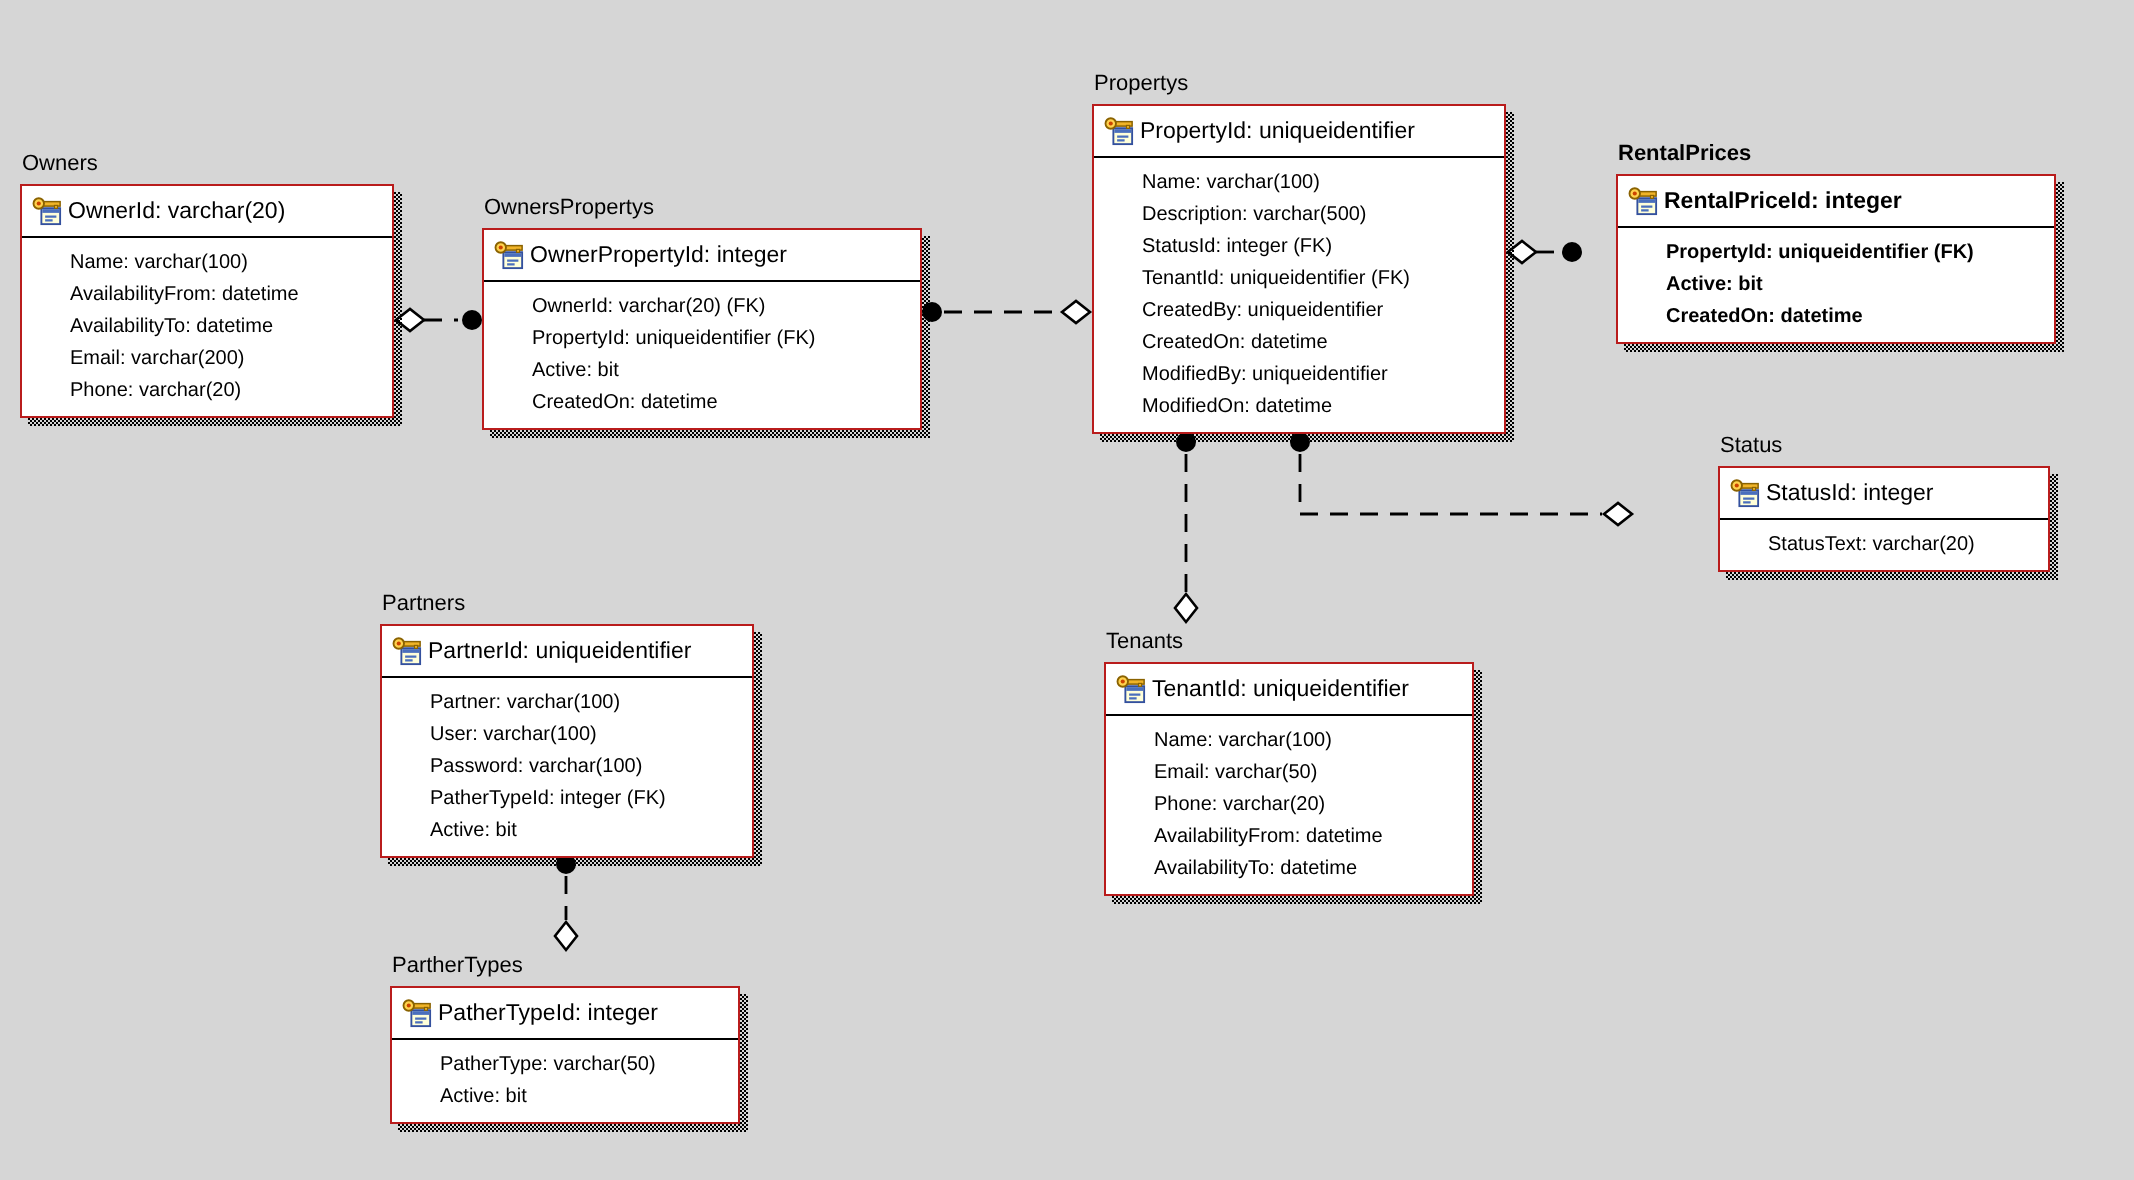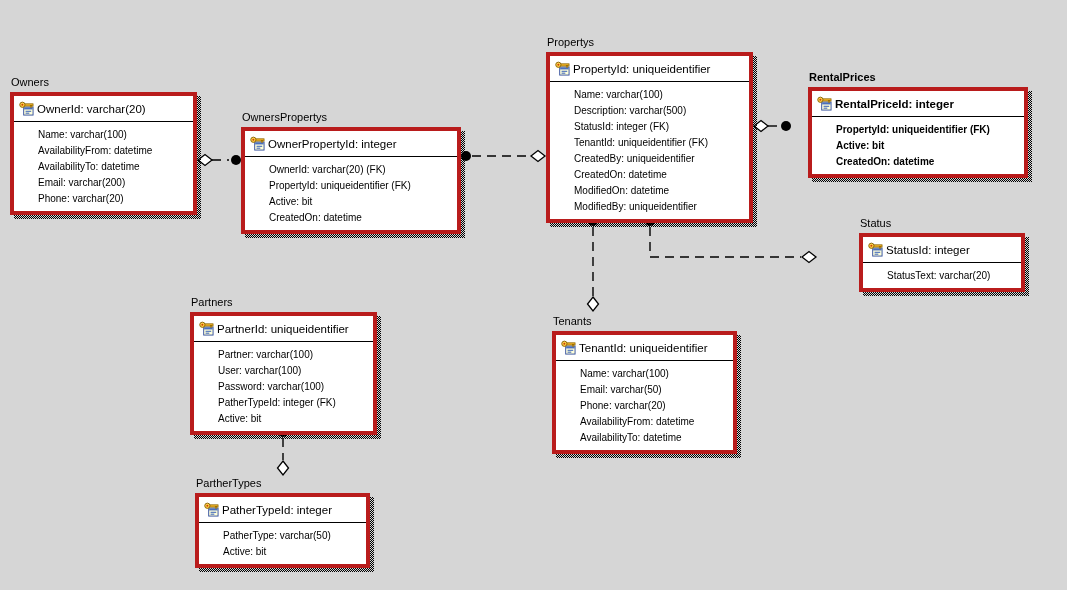--- a/index.html
+++ b/index.html
@@ -19,39 +19,39 @@
   .entity-title {
     font-size:11px; color:#000; height:15px; line-height:14px;
     margin:0 0 2px 1px; white-space:nowrap;
   }
   .entity-body { position:relative; }
   .entity-shadow {
     position:absolute; left:4px; top:4px; width:100%; height:100%;
     background-image:conic-gradient(#000 0 25%, transparent 0 50%, #000 0 75%, transparent 0);
     background-size:2px 2px;
   }
-  .entity-box { position:relative; background:#fff; border:4px solid #b91c1c; }
+  .entity-box { position:relative; background:#fff; border:1px solid #b91c1c; }
   .entity-header {
     display:flex; align-items:center; gap:3px;
     height:26px; box-sizing:border-box;
     padding:0 4px 0 5px;
     border-bottom:1px solid #000;
     white-space:nowrap;
   }
   .pk-icon { flex:0 0 auto; }
   .pk-text { font-size:11.5px; color:#000; }
   .entity-fields { padding:5px 2px 4px 24px; }
   .field-row {
     height:16px; line-height:16px; font-size:10px; color:#000;
     white-space:nowrap;
   }
 
   
   #t-owners        { left:10px;  top:75px;  width:187px; }
-  #t-ownersprops   { left:241px; top:97px;  width:220px;margin-top:13px; }
+  #t-ownersprops   { left:241px; top:97px;  width:220px; }
   #t-propertys     { left:546px; top:35px;  width:207px; }
   #t-rentalprices  { left:808px; top:70px;  width:220px;font-weight:bold; }
   #t-status        { left:859px; top:216px; width:166px; }
   #t-tenants       { left:552px; top:314px; width:185px; }
   #t-partners      { left:190px; top:295px; width:187px; }
   #t-parthertypes  { left:195px; top:476px; width:175px; }
 
   .defs-hidden { position:absolute; width:0; height:0; overflow:hidden; }
 </style>
 </head>
@@ -165,22 +165,22 @@
             </svg>
           <span class="pk-text">PropertyId: uniqueidentifier</span>
         </div>
         <div class="entity-fields">
             <div class="field-row">Name: varchar(100)</div>
             <div class="field-row">Description: varchar(500)</div>
             <div class="field-row">StatusId: integer (FK)</div>
             <div class="field-row">TenantId: uniqueidentifier (FK)</div>
             <div class="field-row">CreatedBy: uniqueidentifier</div>
             <div class="field-row">CreatedOn: datetime</div>
+            <div class="field-row">ModifiedBy: uniqueidentifier</div>
             <div class="field-row">ModifiedOn: datetime</div>
-            <div class="field-row">ModifiedBy: uniqueidentifier</div>
           </div>
       </div>
     </div>
   </div>
 
   <div class="entity" id="t-rentalprices">
     <div class="entity-title">RentalPrices</div>
     <div class="entity-body">
       <div class="entity-shadow"></div>
       <div class="entity-box">

